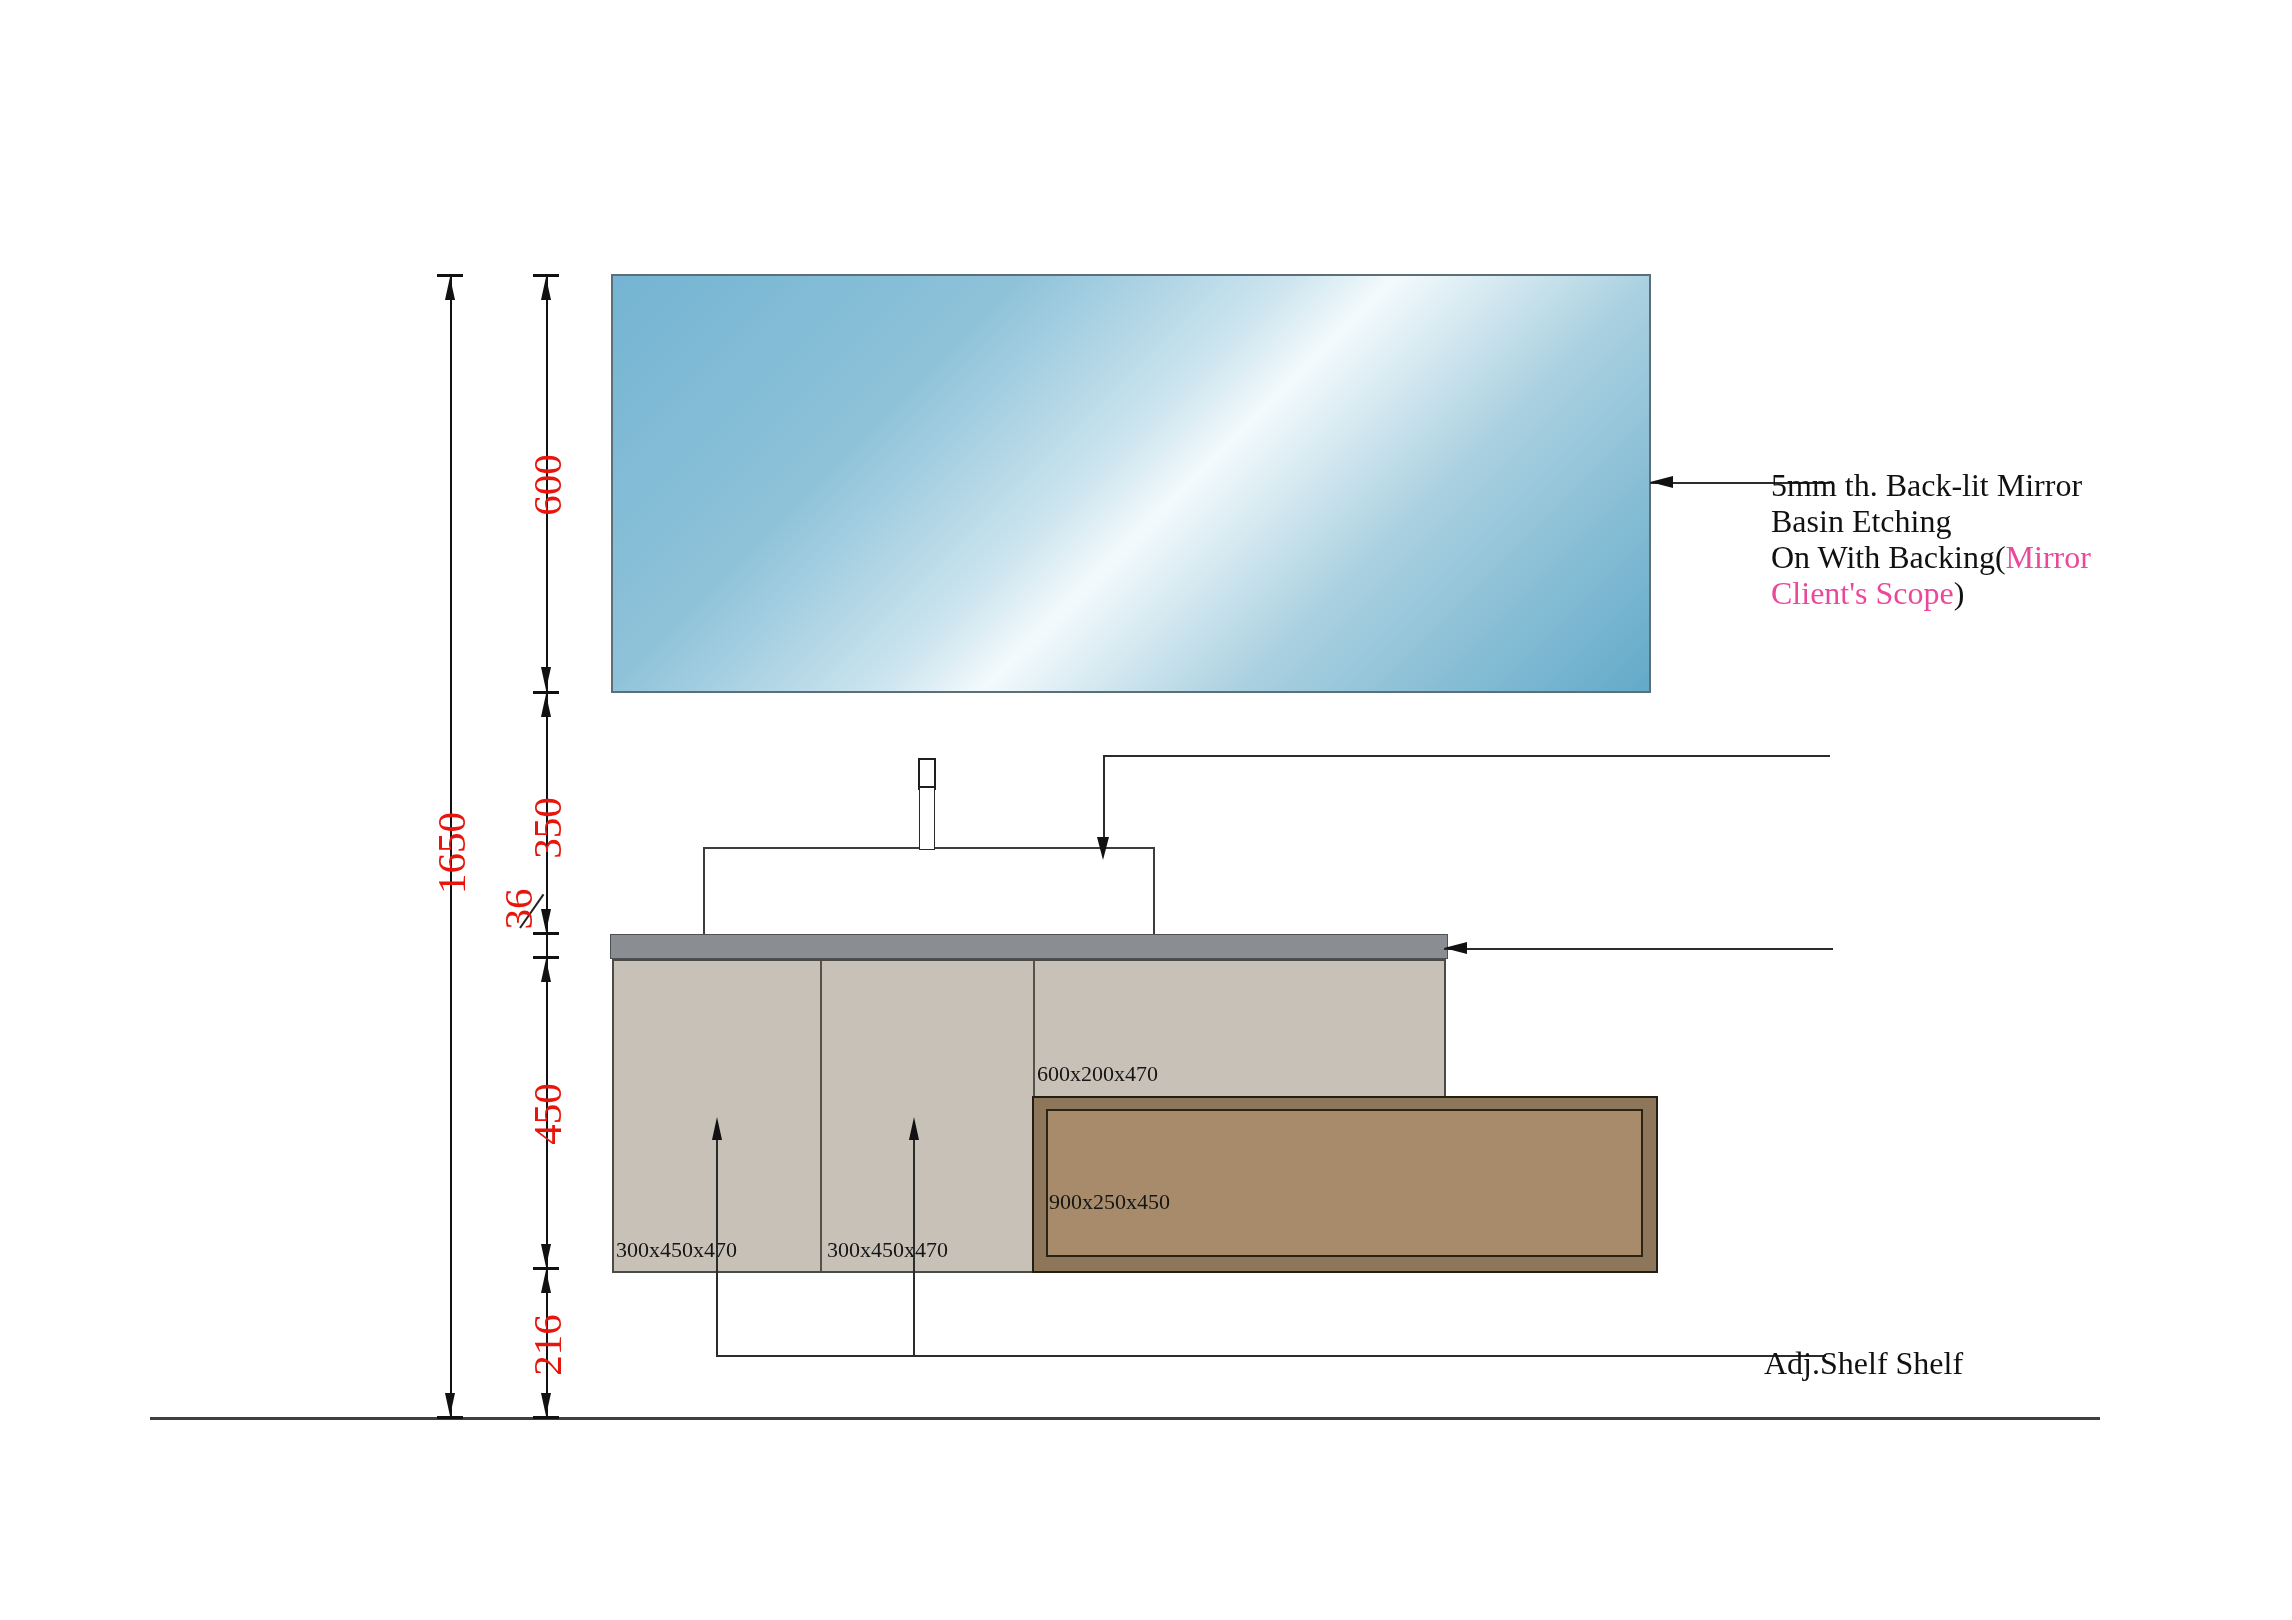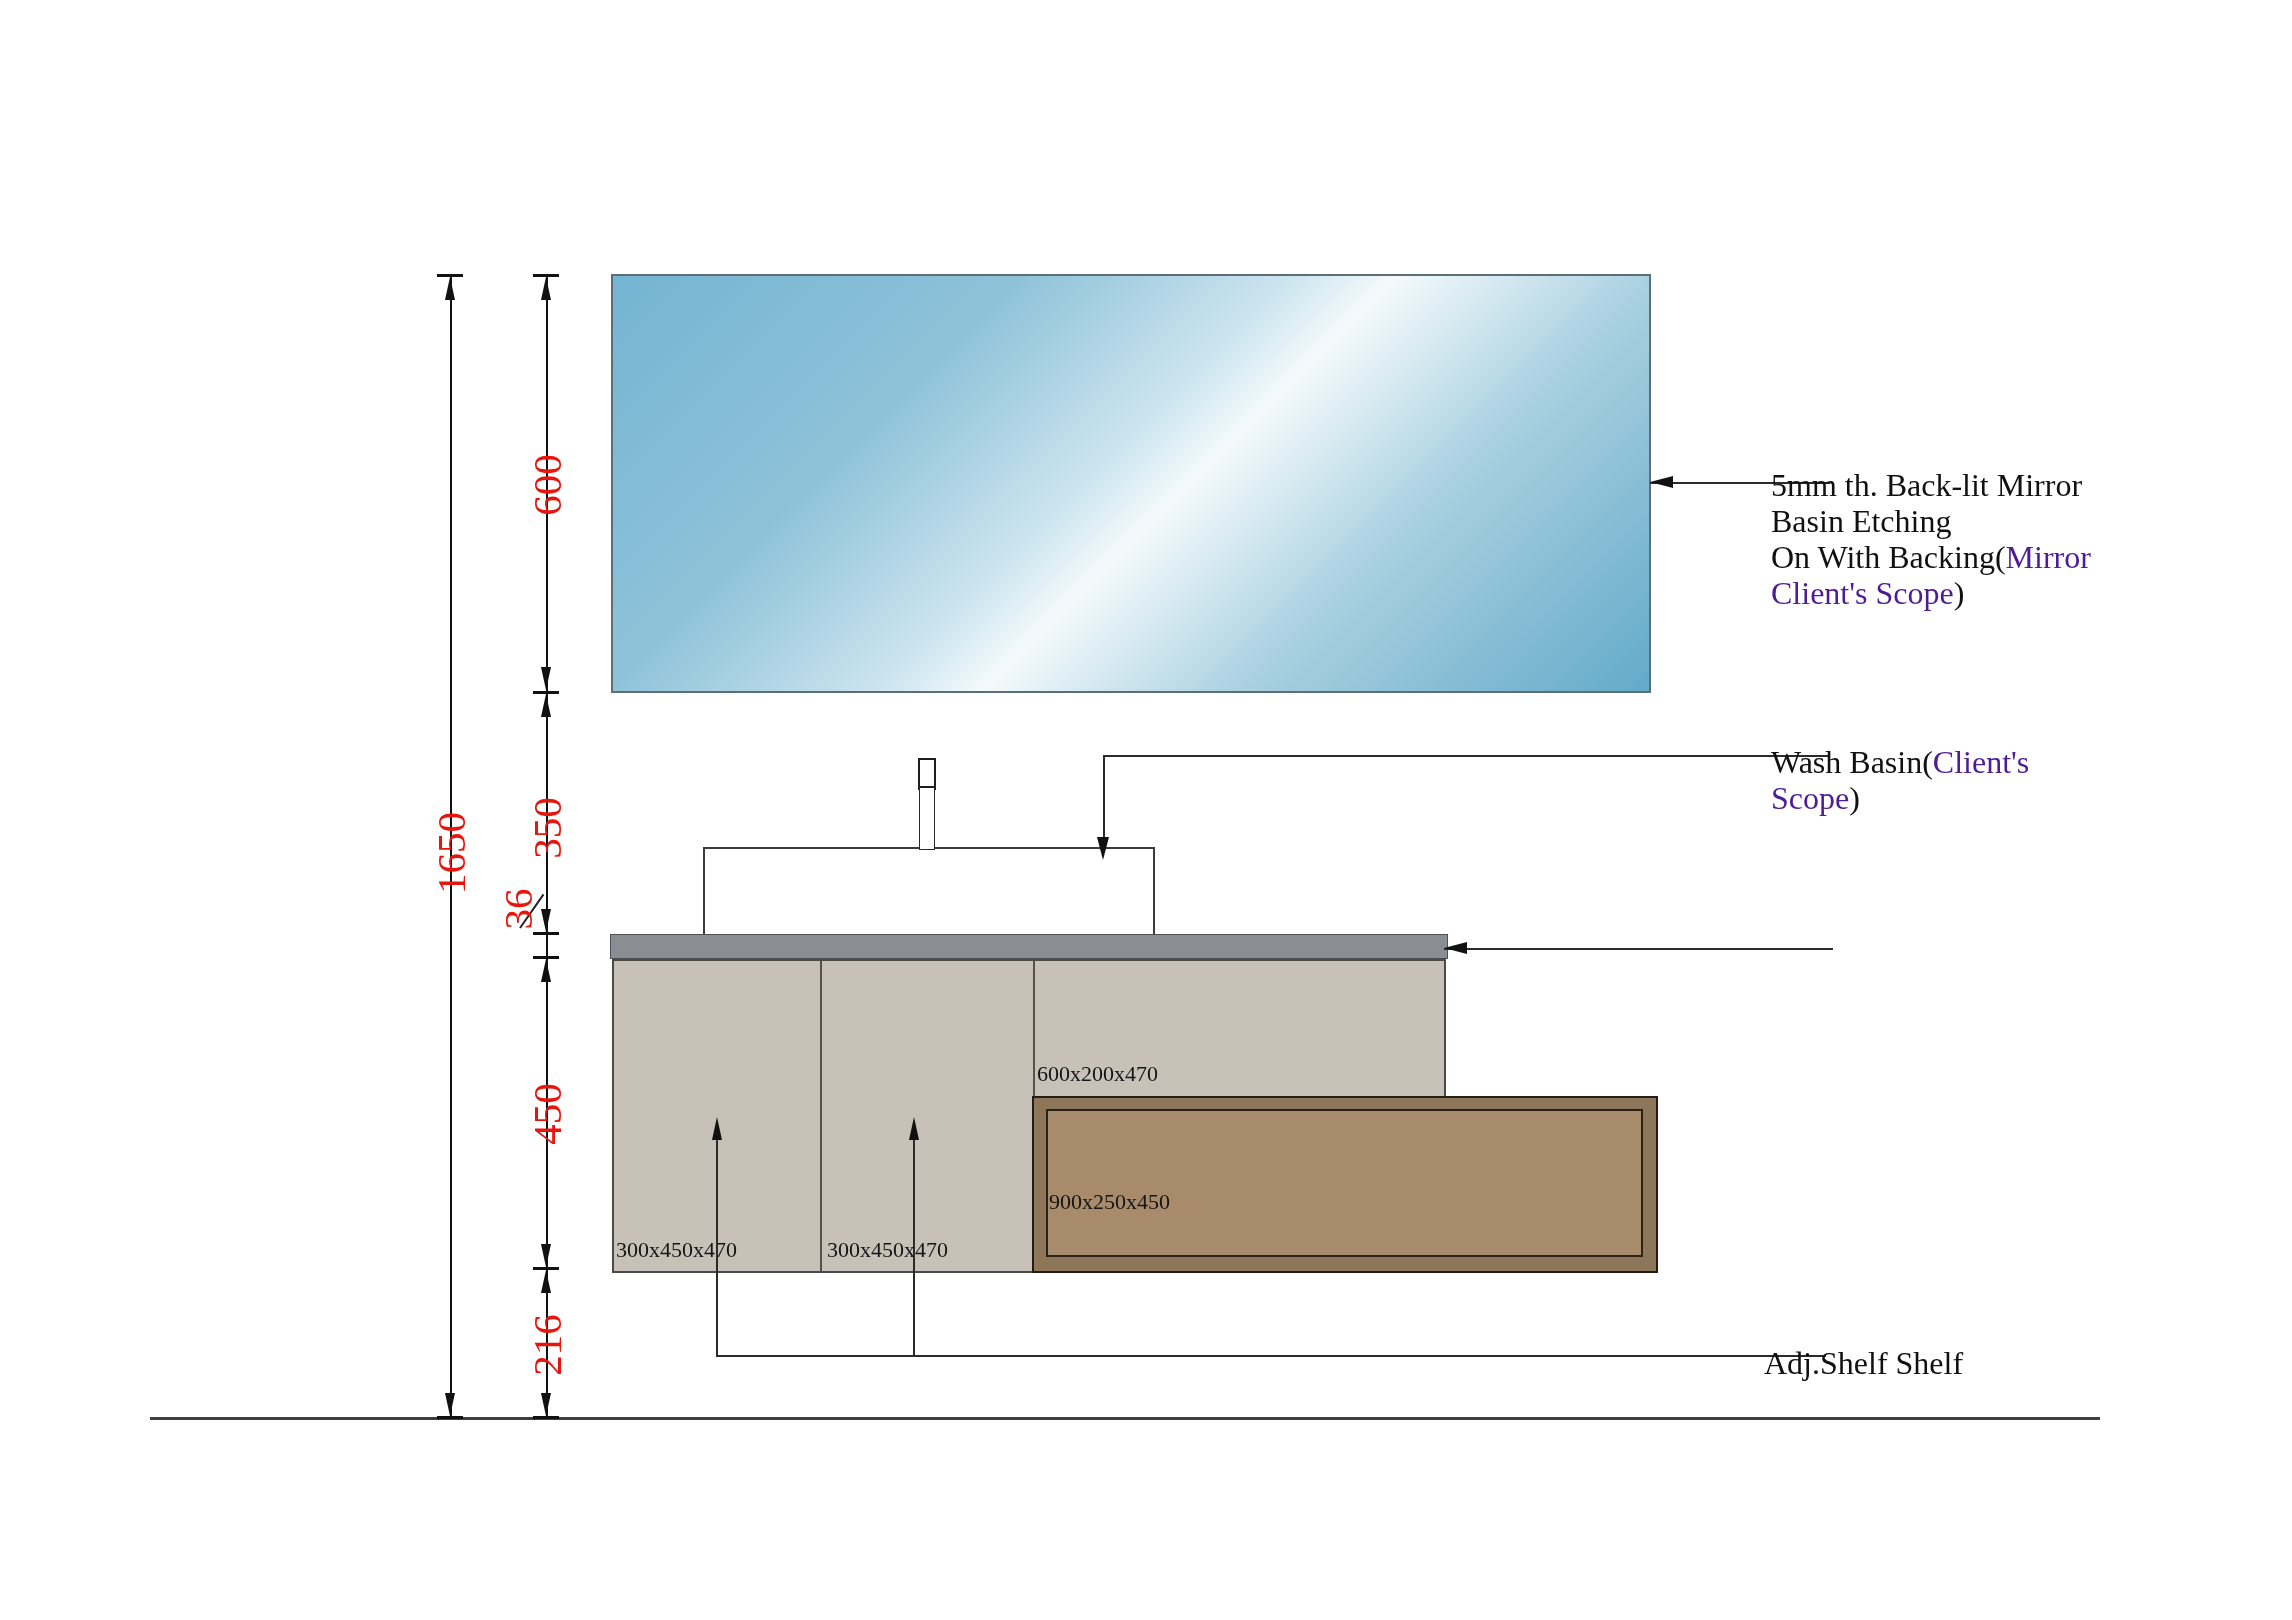--- a/index.html
+++ b/index.html
@@ -32,21 +32,21 @@
   .arr-left{width:0;height:0;border-top:6.9px solid transparent;border-bottom:6.9px solid transparent;border-right:23.5px solid #111;}
   .arr-down-l{width:0;height:0;border-left:6.9px solid transparent;border-right:6.9px solid transparent;border-top:23.5px solid #111;}
   .leader{background:#2b2b2b;}
   .dimtext{
     color:#e8150d;font-size:41px;line-height:41px;white-space:nowrap;
     transform:translate(-50%,-50%) rotate(-90deg);
   }
   .slash36{left:520px;top:927px;width:41px;height:2px;background:#222;transform:rotate(-55deg);transform-origin:left center;}
   
   .note{font-size:32px;line-height:36px;white-space:nowrap;color:#111;margin-top:24px;}
-  .note .red{color:#4c1d95;}
+  .note .red{color:#ec4899;}
   .boxlabel{font-size:22px;line-height:33px;white-space:nowrap;color:#151515;}
 </style>
 </head>
 <body>
 
 <div class="canvas">
 
   <div class="abs mirror"></div>
   <div class="abs basin"></div>
   <div class="abs faucet-head"></div>
@@ -118,28 +118,20 @@
     <div><span>5mm th. Back-lit Mirror</span></div>
     <div><span>Basin Etching</span></div>
     <div>
       <span>On With Backing(</span><span class="red">Mirror</span>
     </div>
     <div>
       <span class="red">Client's Scope</span><span>)</span>
     </div>
   </div>
 
-  <div class="abs note" style="left:1771px;top:720px;">
-    <div>
-      <span>Wash Basin(</span><span class="red">Client's</span>
-    </div>
-    <div>
-      <span class="red">Scope</span><span>)</span>
-    </div>
-  </div>
 
 
   <div class="abs note" style="left:1764px;top:1321px;">
     <div><span>Adj.Shelf Shelf</span></div>
   </div>
 
 </div>
 
 
 </body></html>

